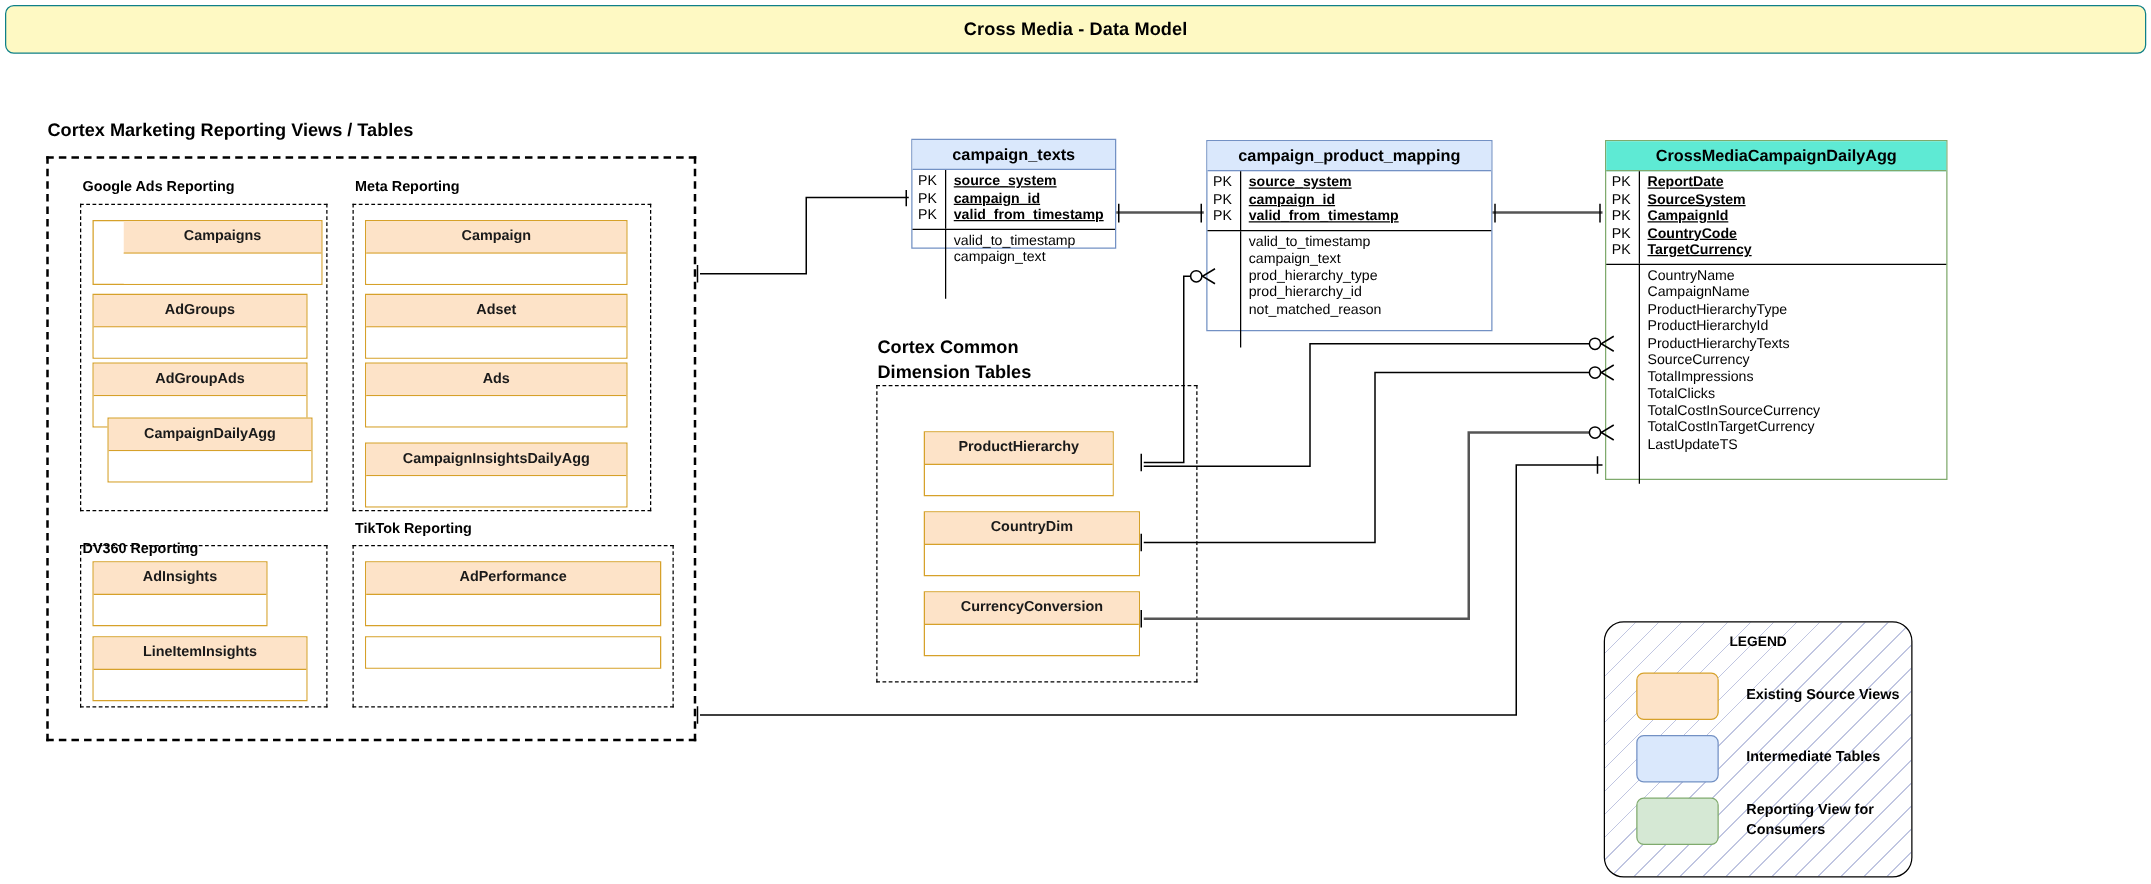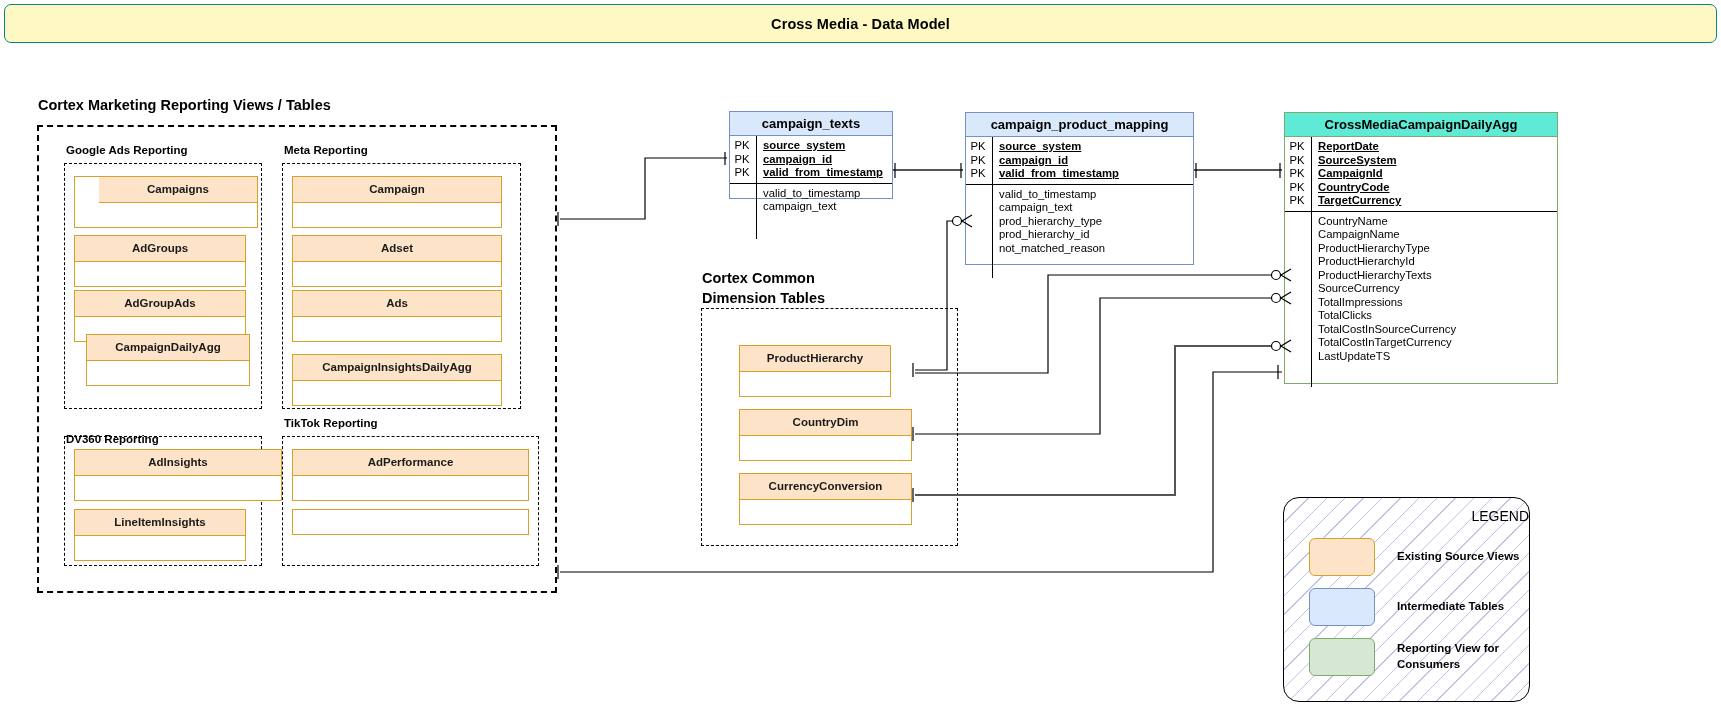--- a/index.html
+++ b/index.html
@@ -154,23 +154,23 @@
       rgba(140,150,200,0.55) 0px,
       rgba(140,150,200,0.55) 1px,
       rgba(255,255,255,0) 1px,
       rgba(255,255,255,0) 13px
     );
   }
   .legend-title {
     position: absolute;
     left: 0; right: 0;
     top: 10px;
-    text-align: right;
-    font-size: 14px;
-    font-weight: normal;
+    text-align: center;
+    font-size: 11px;
+    font-weight: bold;
     color: #000;
   }
   .legend-row { position: absolute; display: flex; align-items: center; }
   .legend-swatch {
     width: 66px;
     height: 38px;
     border-radius: 6px;
     box-sizing: border-box;
     flex: none;
   }
@@ -249,21 +249,21 @@
   </div>
   <div class="entity" style="left:292px; top:290px; width:210px;">
     <div class="ent-head">Ads</div>
     <div class="ent-body"></div>
   </div>
   <div class="entity" style="left:292px; top:354px; width:210px;">
     <div class="ent-head">CampaignInsightsDailyAgg</div>
     <div class="ent-body"></div>
   </div>
 
-  <div class="entity" style="left:74px; top:449px; width:208px;">
+  <div class="entity" style="left:74px; top:449px; width:140px;">
     <div class="ent-head">AdInsights</div>
     <div class="ent-body"></div>
   </div>
   <div class="entity" style="left:74px; top:509px; width:172px;">
     <div class="ent-head">LineItemInsights</div>
     <div class="ent-body"></div>
   </div>
 
   <div class="entity" style="left:292px; top:449px; width:237px;">
     <div class="ent-head">AdPerformance</div>

